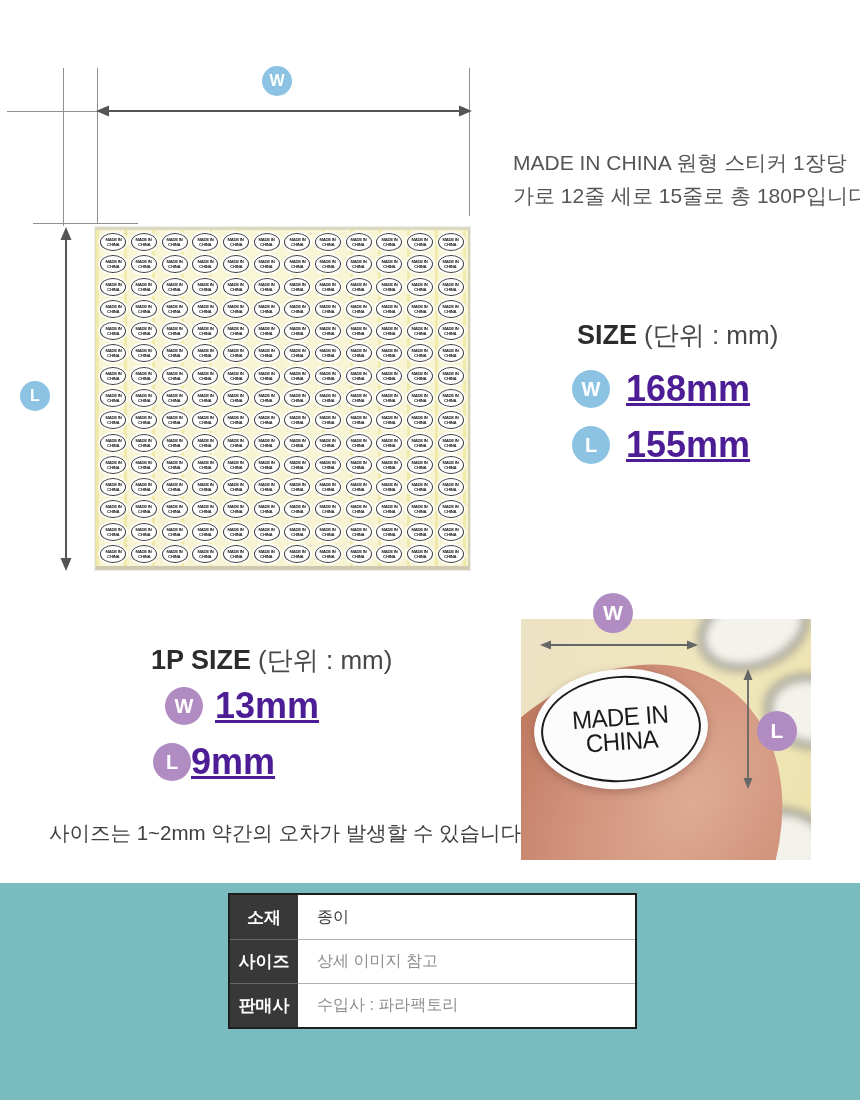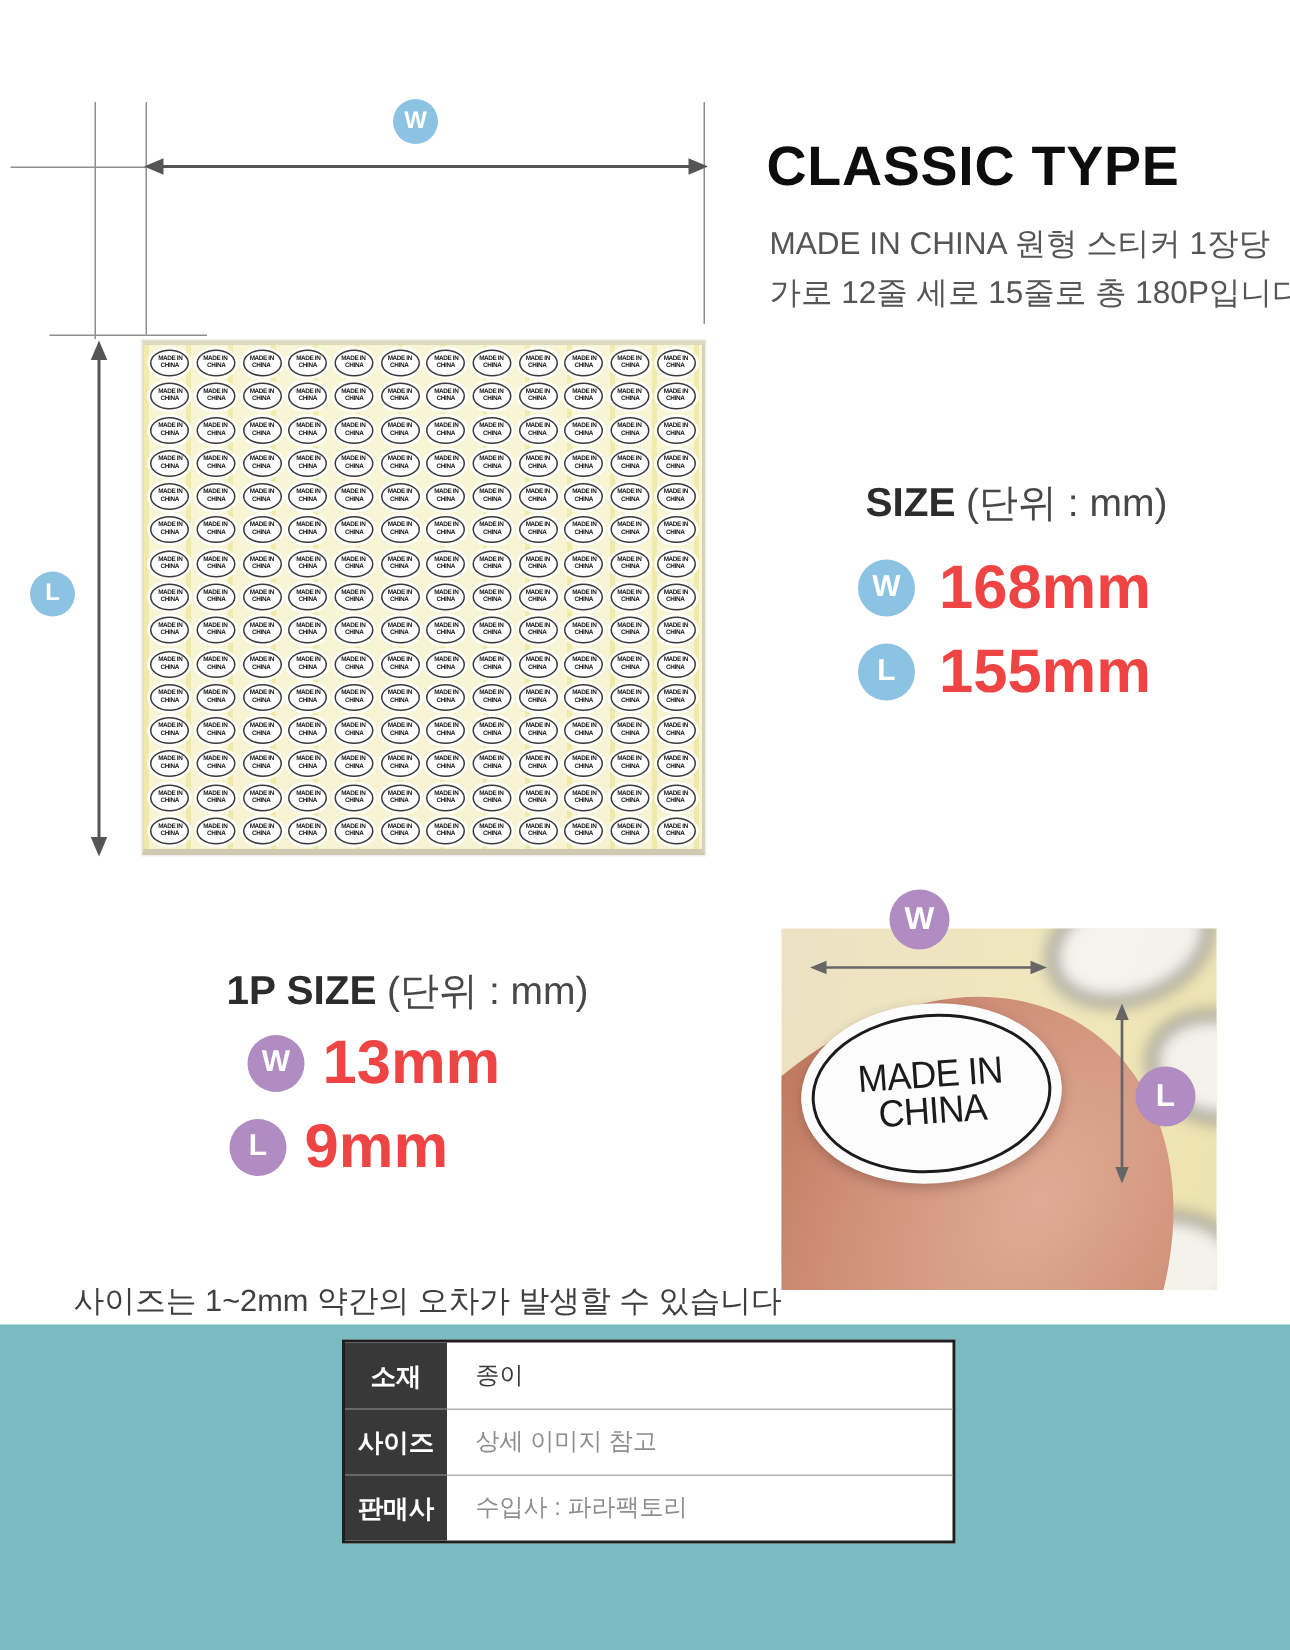--- a/index.html
+++ b/index.html
@@ -59,23 +59,23 @@
     font-size:37px; font-weight:900; letter-spacing:0.5px; color:#0d0d0d;
     white-space:nowrap;
   }
   .desc { position:absolute; left:513px; top:146px; font-size:21px; color:#555; line-height:33px; white-space:nowrap; }
 
   .sec-heading { position:absolute; white-space:nowrap;text-align:right; }
   .sec-heading .bold { font-size:27px; font-weight:bold; color:#2c2c2c; }
   .sec-heading .unit { font-size:26px; font-weight:normal; color:#484848; margin-left:7px; }
 
   .dim-row { position:absolute; display:flex; align-items:center; white-space:nowrap; }
-  .dim-row .val { font-size:41px; font-weight:bold; color:#ef4444; margin-left:16px; }
-
-  .note { position:absolute; left:49px; top:853px; font-size:20.5px; color:#3f3f3f; white-space:nowrap; }
+  .dim-row .val { font-size:36px; font-weight:bold; color:#4c1d95; margin-left:16px;text-decoration:underline; }
+
+  .note { position:absolute; left:49px; top:819px; font-size:20.5px; color:#3f3f3f; white-space:nowrap; }
 
   
   .photo-wrap { position:absolute; left:521px; top:619px; width:290px; height:241px; }
   .photo-bg {
     position:absolute; inset:0; overflow:hidden;
     background:linear-gradient(105deg, #ece2c4 0%, #f0e7bd 55%, #ede3ae 100%);
   }
   .blurstk {
     position:absolute; background:#f5f5f5; border:7px solid #8a8a88;
     border-radius:50%; filter:blur(5px); opacity:.85;
@@ -859,21 +859,20 @@
             <span>CHINA</span>
           </div>
           <div class="oval">
             <span>MADE IN</span>
             <span>CHINA</span>
           </div>
         </div>
     </div>
   </div>
 
-  <div class="title">CLASSIC TYPE</div>
   <div class="desc">
     <div>MADE IN CHINA 원형 스티커 1장당</div>
     <div>가로 12줄 세로 15줄로 총 180P입니다</div>
   </div>
 
   <div class="sec-heading" style="left:577px; top:318px;">
     <span class="bold">SIZE</span><span class="unit">(단위 : mm)</span>
   </div>
   <div class="dim-row" style="left:572px; top:368px;">
     <div class="bubble blue d38" style="position:static;">W</div>
@@ -886,21 +885,21 @@
 
   <div class="sec-heading" style="left:151px; top:643px;">
     <span class="bold">1P SIZE</span><span class="unit">(단위 : mm)</span>
   </div>
   <div class="dim-row" style="left:165px; top:685px;">
     <div class="bubble purple d38" style="position:static;">W</div>
     <div class="val" style="margin-left:12px;">13mm</div>
   </div>
   <div class="dim-row" style="left:153px; top:741px;">
     <div class="bubble purple d38" style="position:static;">L</div>
-    <div class="val" style="margin-left:12px;">9mm</div>
+    <div class="val" style="margin-left:0;">9mm</div>
   </div>
   <div class="note">사이즈는 1~2mm 약간의 오차가 발생할 수 있습니다</div>
 
   <div class="photo-wrap">
     <div class="photo-bg">
       <div class="blurstk" style="left:175px; top:-30px; width:115px; height:80px; transform:rotate(-20deg);"></div>
       <div class="blurstk" style="left:243px; top:55px;  width:95px;  height:75px; transform:rotate(12deg);"></div>
       <div class="blurstk" style="left:175px; top:190px; width:135px; height:90px; transform:rotate(-15deg);"></div>
       <div class="blurstk" style="left:-25px; top:210px; width:95px;  height:65px; transform:rotate(8deg);"></div>
       <div class="finger"></div>

